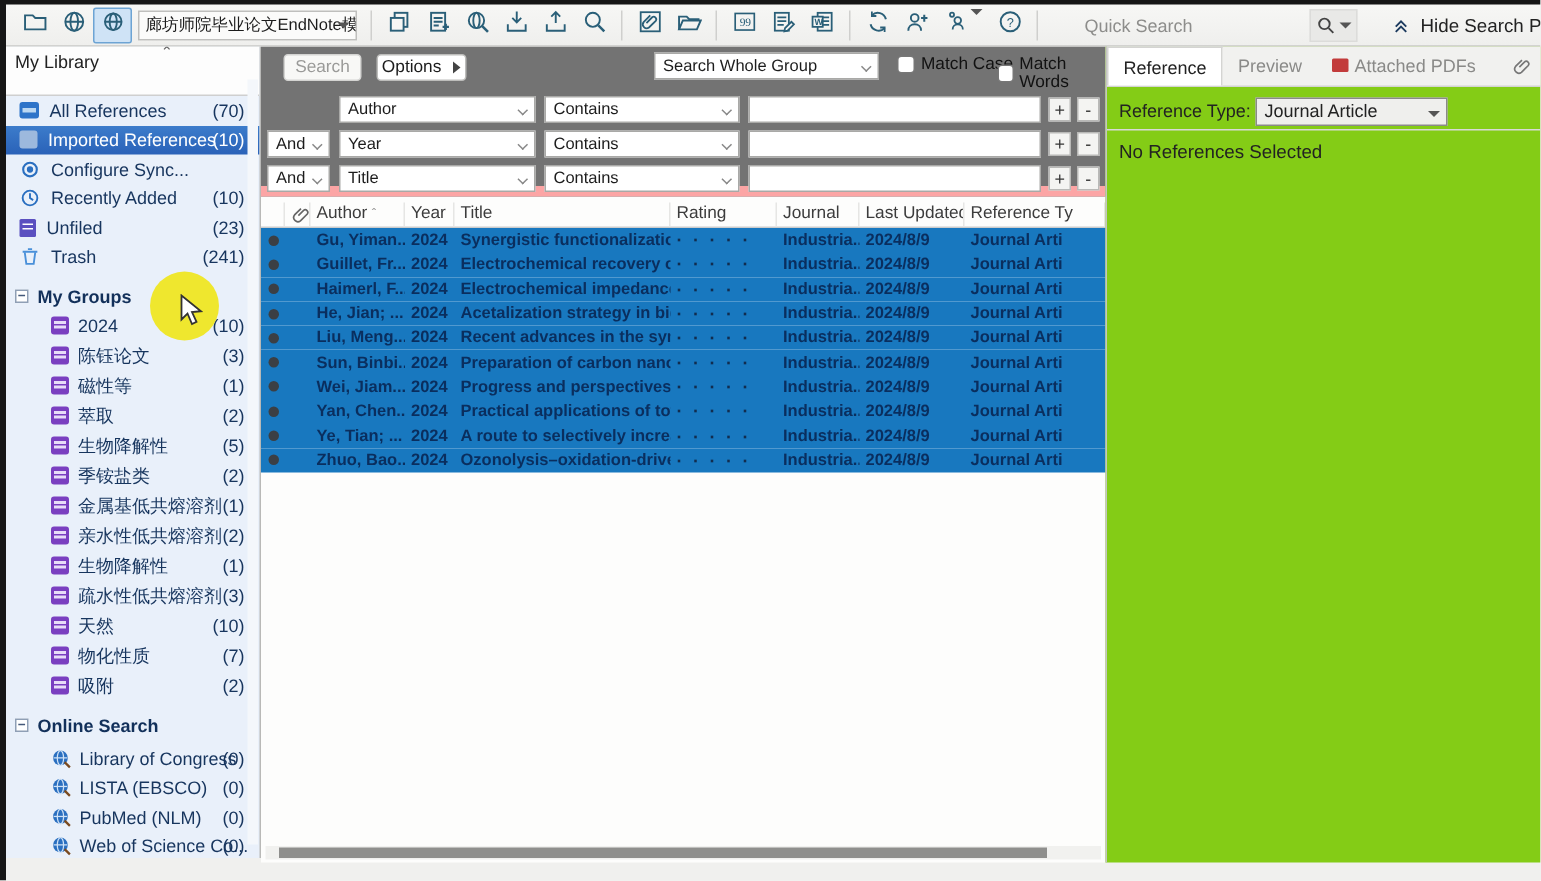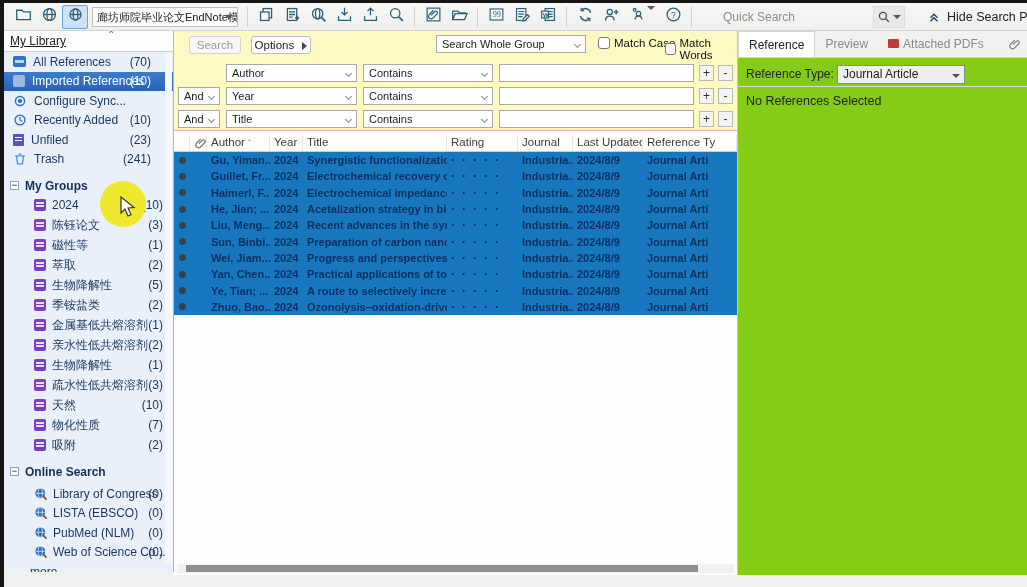--- a/index.html
+++ b/index.html
@@ -15,25 +15,25 @@
   .tb-btn.active { background:#cfe3f6; border-color:#6da4d4; }
   .tb-sep { width:1px; height:20px; background:#cfcfcd; margin:0 5px; flex:0 0 auto; }
   .style-combo { position:relative; width:146px; height:20px; border:1px solid #bfbfbd; background:#fbfbfa; font-size:11px; line-height:18px; padding:0 14px 0 4px; white-space:nowrap; overflow:hidden; flex:0 0 auto; margin:0 4px; }
   .caret-down { position:absolute; right:4px; top:7px; width:0; height:0; border-left:4px solid transparent; border-right:4px solid transparent; border-top:4px solid #555; }
   .quick-search { color:#8d8d8b; font-size:12px; margin-left:26px; width:150px; flex:0 0 auto; }
   .qs-btn { width:32px; height:22px; background:#e9e9e7; border:1px solid #dcdcda; display:flex; align-items:center; justify-content:center; gap:2px; flex:0 0 auto; }
   .hide-panel { display:flex; align-items:center; gap:6px; margin-left:22px; font-size:12.5px; color:#222; flex:0 0 auto; }
 
   
   .sidebar { position:absolute; left:4px; top:31px; width:170px; height:541px; background:#e9f0fa; border-right:1px solid #b9b9b7; overflow:hidden; color:#17355e; }
-  .mylib-header { position:relative; height:21px; background:#fdfdfd; border-bottom:1px solid #cfcfcf; font-size:12px; color:#222; padding:3px 0 2px 6px;text-decoration:underline; }
+  .mylib-header { position:relative; height:33px; background:#fdfdfd; border-bottom:1px solid #cfcfcf; font-size:12px; color:#222; padding:3px 0 2px 6px; }
   .mylib-caret { position:absolute; left:103px; top:-2px; color:#666; font-size:10px; }
   .side-row { position:relative; height:19.5px; display:flex; align-items:center; padding-left:9px; white-space:nowrap; }
   .side-row .lbl { margin-left:7px; }
-  .side-row .cnt { position:absolute; right:22px; }
+  .side-row .cnt { position:absolute; right:10px; }
   .side-row.selected { background:linear-gradient(#3c7ccb,#2a62b8); color:#fff; }
   .sec-header { display:flex; align-items:center; font-weight:bold; height:19px; padding-left:6px; color:#12305a; margin-top:7px; }
   .minus-box { width:9px; height:9px; border:1px solid #8f9fb5; background:#fff; color:#44597a; font-size:9px; line-height:7px; text-align:center; margin-right:6px; }
   .grp-row { position:relative; height:20px; display:flex; align-items:center; padding-left:30px; white-space:nowrap; }
   .grp-row .lbl { margin-left:6px; }
   .grp-row .cnt { position:absolute; right:10px; }
   .online-row { position:relative; height:19.5px; display:flex; align-items:flex-end; padding-left:30px; white-space:nowrap; }
   .online-row .lbl { margin-left:5px; }
   .online-row .cnt { position:absolute; right:10px; }
   .more-row { height:18px; padding-left:26px; margin-top:6px; color:#17355e; }
@@ -44,21 +44,21 @@
   .book-ic { width:13px; height:11px; background:#2e74c9; border-radius:2px; position:relative; }
   .book-ic::after { content:""; position:absolute; left:2px; top:4px; width:9px; height:3px; background:#bcd8f2; }
   .unfiled-ic { width:11px; height:12px; background:#5b50c0; border-radius:1px; position:relative; }
   .unfiled-ic::after { content:""; position:absolute; left:2px; top:3px; width:7px; height:1.5px; background:#fff; box-shadow:0 3px 0 #fff; }
   .grp-ic { width:12px; height:12px; background:#7a3fc0; border-radius:2px; position:relative; }
   .grp-ic::after { content:""; position:absolute; left:2px; top:3px; width:8px; height:1.5px; background:#e8dcf7; box-shadow:0 3px 0 #e8dcf7; }
   .imp-ic { width:12px; height:12px; background:#9db9dd; border-radius:2px; }
 
   
   .middle { position:absolute; left:174px; top:31px; width:563px; height:544px; background:#fdfdfc; }
-  .search-area { position:absolute; left:0; top:0; width:563px; height:100px; background:#fef9c3; border-bottom:1px solid #fca5a5;padding-left:20px; }
+  .search-area { position:absolute; left:0; top:0; width:563px; height:100px; background:#737373; border-bottom:7px solid #fca5a5;padding-left:20px; }
   .btn { position:absolute; height:18px; border:1px solid #d4d4d2; border-radius:3px; background:#f8f8f6; font-size:11.5px; text-align:center; line-height:16px; }
   .combo { position:absolute; height:18px; border:1px solid #a9a9a7; background:#fff; font-size:11px; line-height:16px; padding:0 16px 0 5px; white-space:nowrap; overflow:hidden; }
   .chev { position:absolute; right:5px; top:6px; width:5px; height:5px; border:solid #888; border-width:0 1.4px 1.4px 0; transform:rotate(45deg); }
   .sfield { position:absolute; height:18px; border:1px solid #a9a9a7; background:#fff; }
   .pm { position:absolute; width:15px; height:16px; border:1px solid #b9b9b7; background:#f4f4f2; font-size:12px; text-align:center; line-height:14px; color:#333; }
   .cbx { position:absolute; display:flex; align-items:center; gap:4px; font-size:11.5px; color:#111; }
   .cbx .box { width:12px; height:12px; border:1.3px solid #777; border-radius:3px; background:#fff; }
 
   .grid-head { position:absolute; left:0; top:104px; width:563px; height:17px; display:grid; grid-template-columns:16px 17px 63px 33px 144px 71px 55px 70px 1fr; font-size:11.5px; color:#3c3c3c; border-bottom:1px solid #ccc; background:#fdfdfc; }
   .grid-head > div { border-right:1px solid #e6e6e4; padding:1px 0 0 4px; white-space:nowrap; overflow:hidden; position:relative; }

